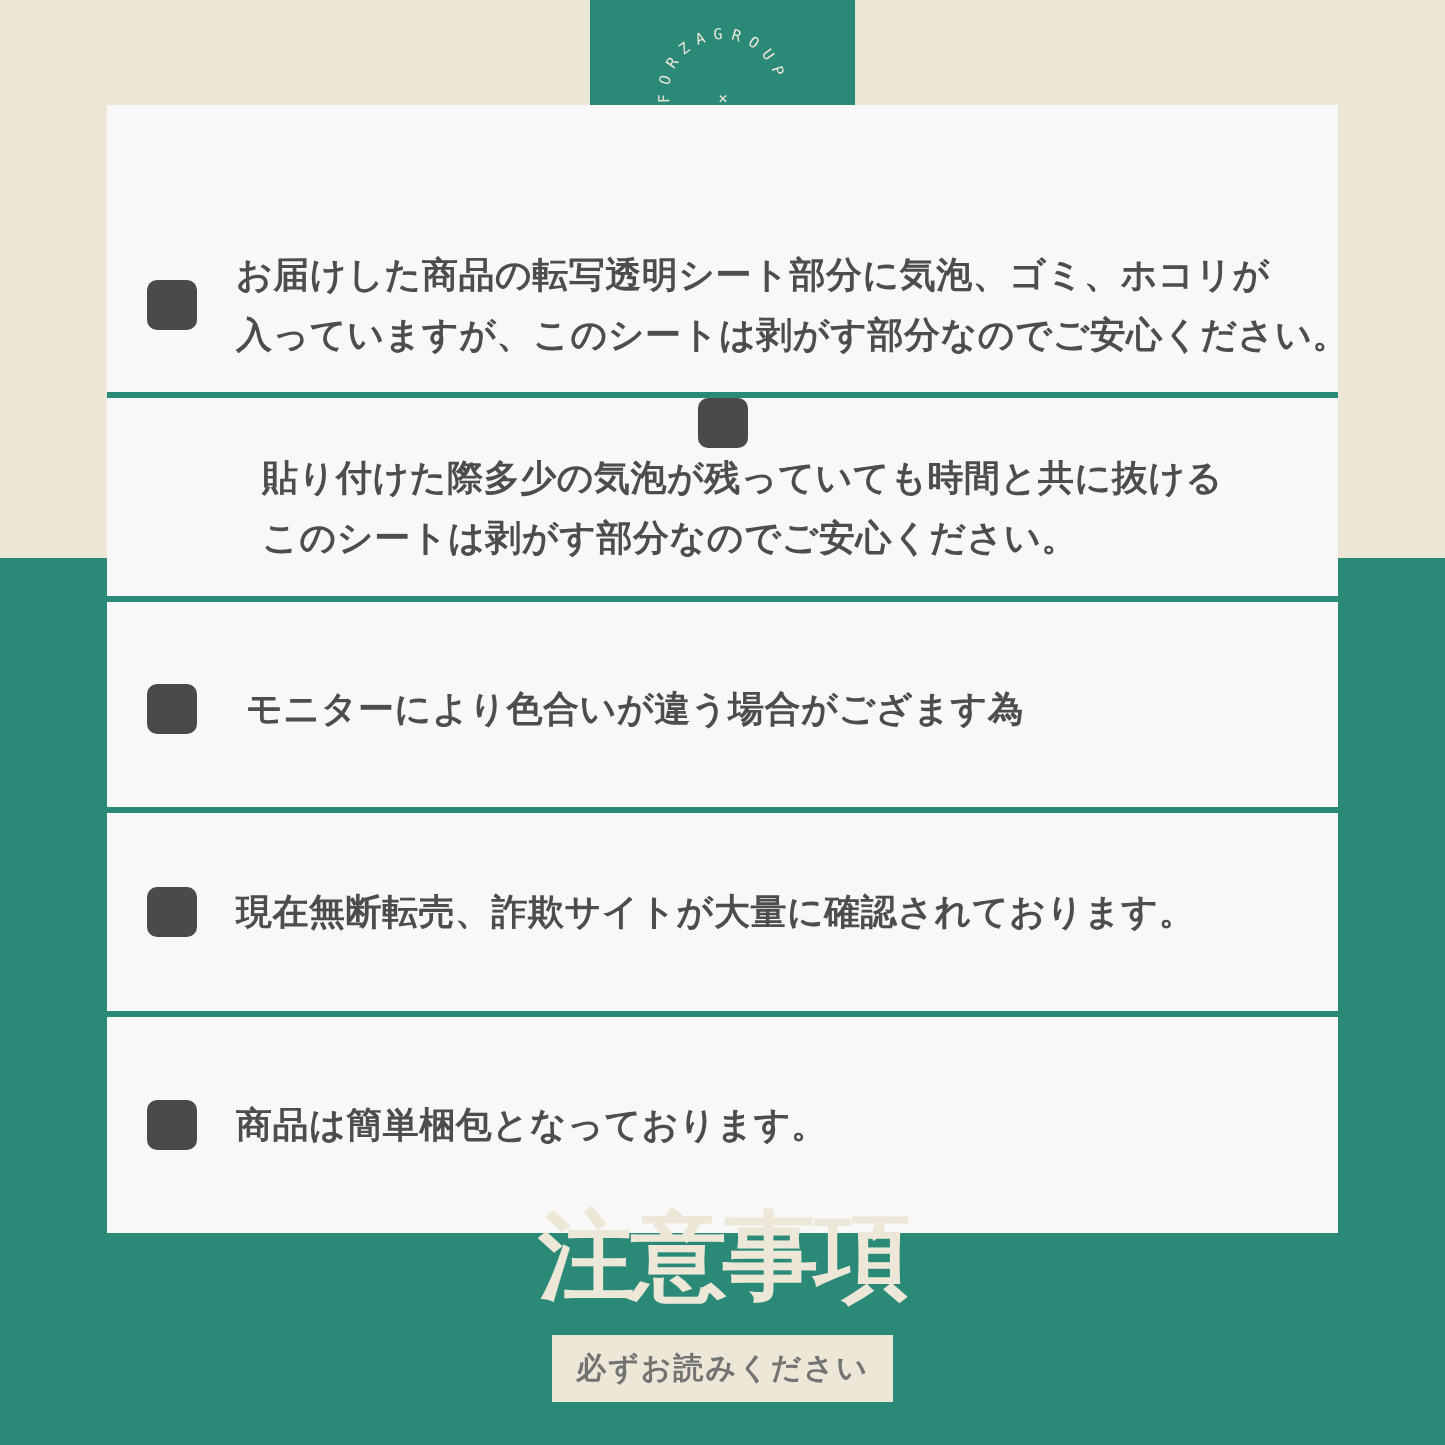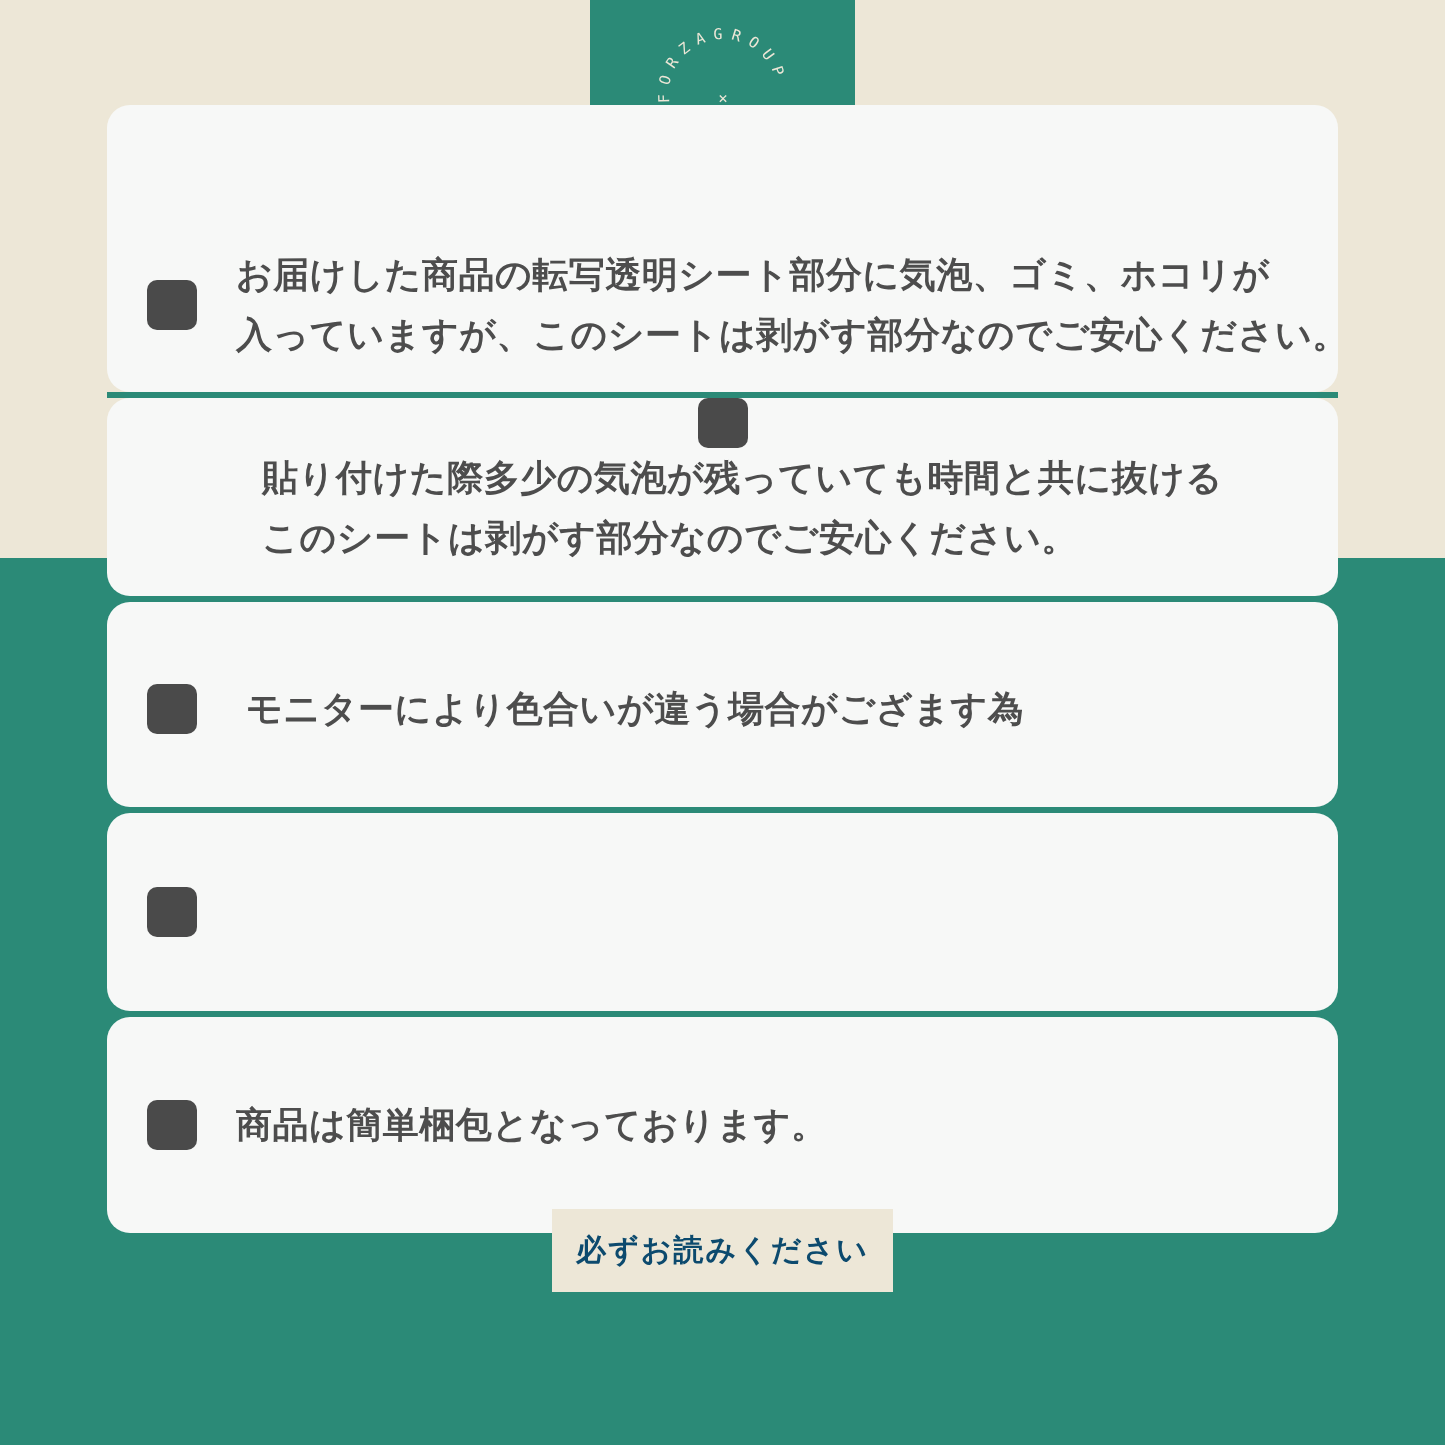--- a/index.html
+++ b/index.html
@@ -51,21 +51,20 @@
     width: 1231px;
     display: flex;
     flex-direction: column;
   }
   .panel {
     background: #f7f8f7;
     display: flex;
     align-items: center;
     padding-left: 40px;
     box-sizing: border-box;
-    border-radius: 23px;
   }
   .panel-1 { height: 287px; padding-top: 113px; }
   .panel-2 { height: 198px; flex-direction: column; }
   .panel-3 { height: 205px; padding-top: 8px; gap: 10px; }
   .panel-4 { height: 198px; }
   .panel-5 { height: 216px; }
   .divider { height: 6px; background: #2b8a77; }
 
   .checkbox {
     flex: 0 0 auto;
@@ -97,23 +96,23 @@
     color: #ede7d7;
     font-size: 96px;
     font-weight: bold;
     line-height: 1.15;
     letter-spacing: -4px;
     text-align: center;
   }
   .read-button {
     margin-top: 24px;
     height: 67px;
-    padding: 8px 24px;
+    padding: 0 24px;
     background: #ede7d7;
-    color: #0c4a6e;
+    color: #737373;
     font-size: 30px;
     font-weight: bold;
     letter-spacing: 2px;
     display: inline-flex;
     align-items: center;
     justify-content: center;
     white-space: nowrap;
   }
 </style>
 </head>
@@ -164,29 +163,31 @@
     <div class="lines">
       <div>モニターにより色合いが違う場合がござます為</div>
     </div>
   </section>
 
   <div class="divider"></div>
 
   <section class="panel panel-4">
     <span class="checkbox"></span>
     <div class="lines">
+      <div>現在無断転売、詐欺サイトが大量に確認されております。</div>
     </div>
   </section>
 
   <div class="divider"></div>
 
   <section class="panel panel-5">
     <span class="checkbox"></span>
     <div class="lines">
       <div>商品は簡単梱包となっております。</div>
     </div>
   </section>
 
 </div>
 
 <div class="footer">
+  <div class="footer-title">注意事項</div>
   <div class="read-button">必ずお読みください</div>
 </div>
 
 </body></html>

